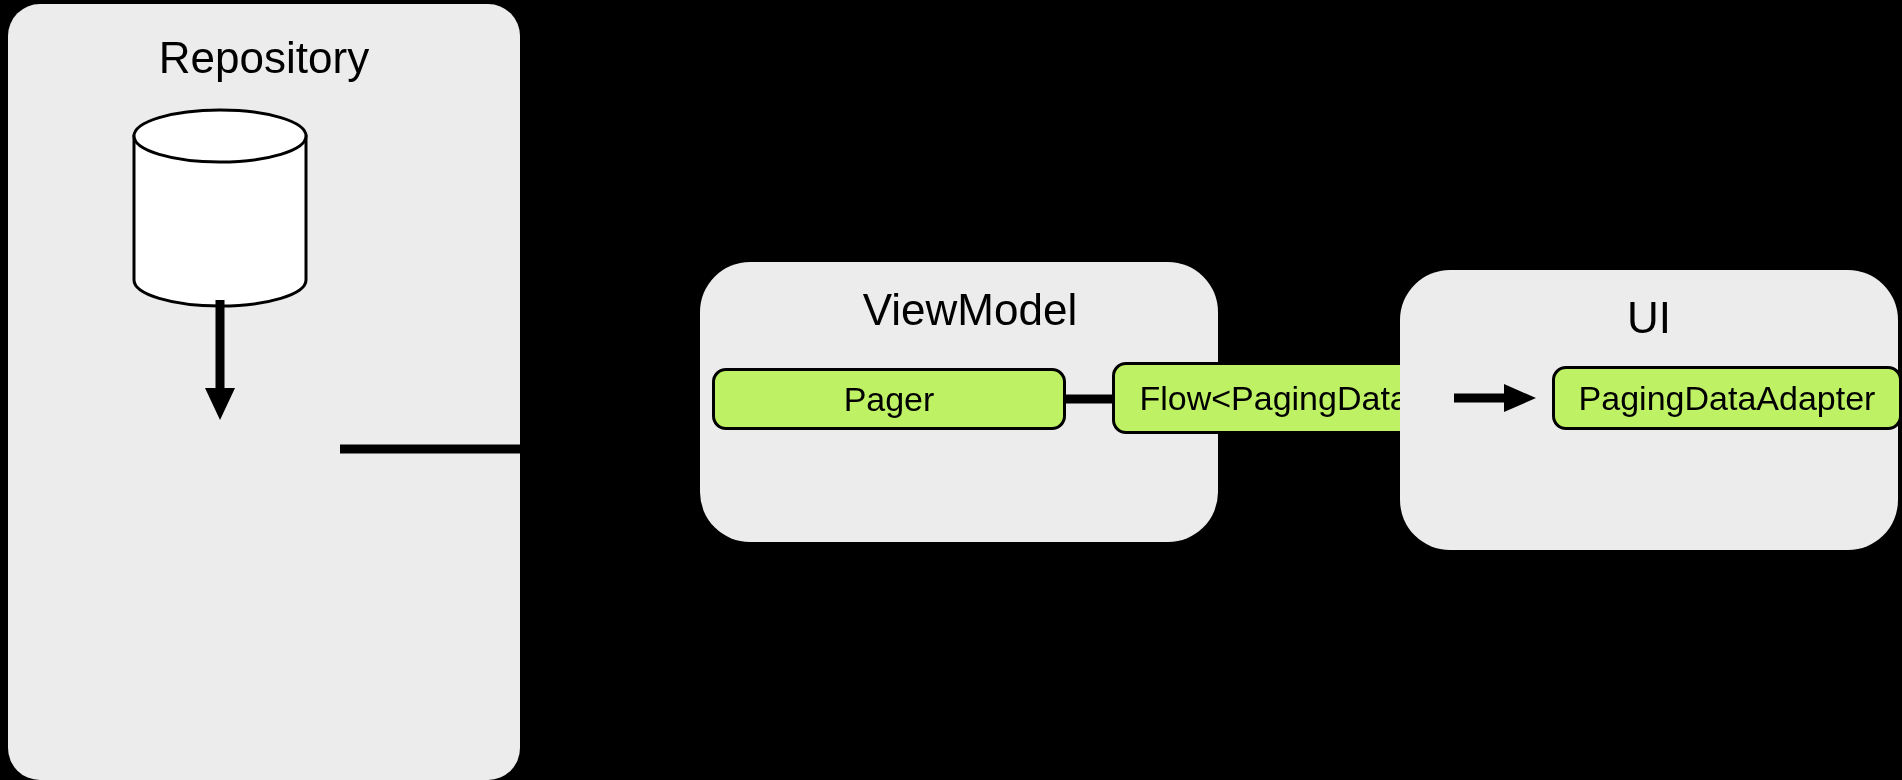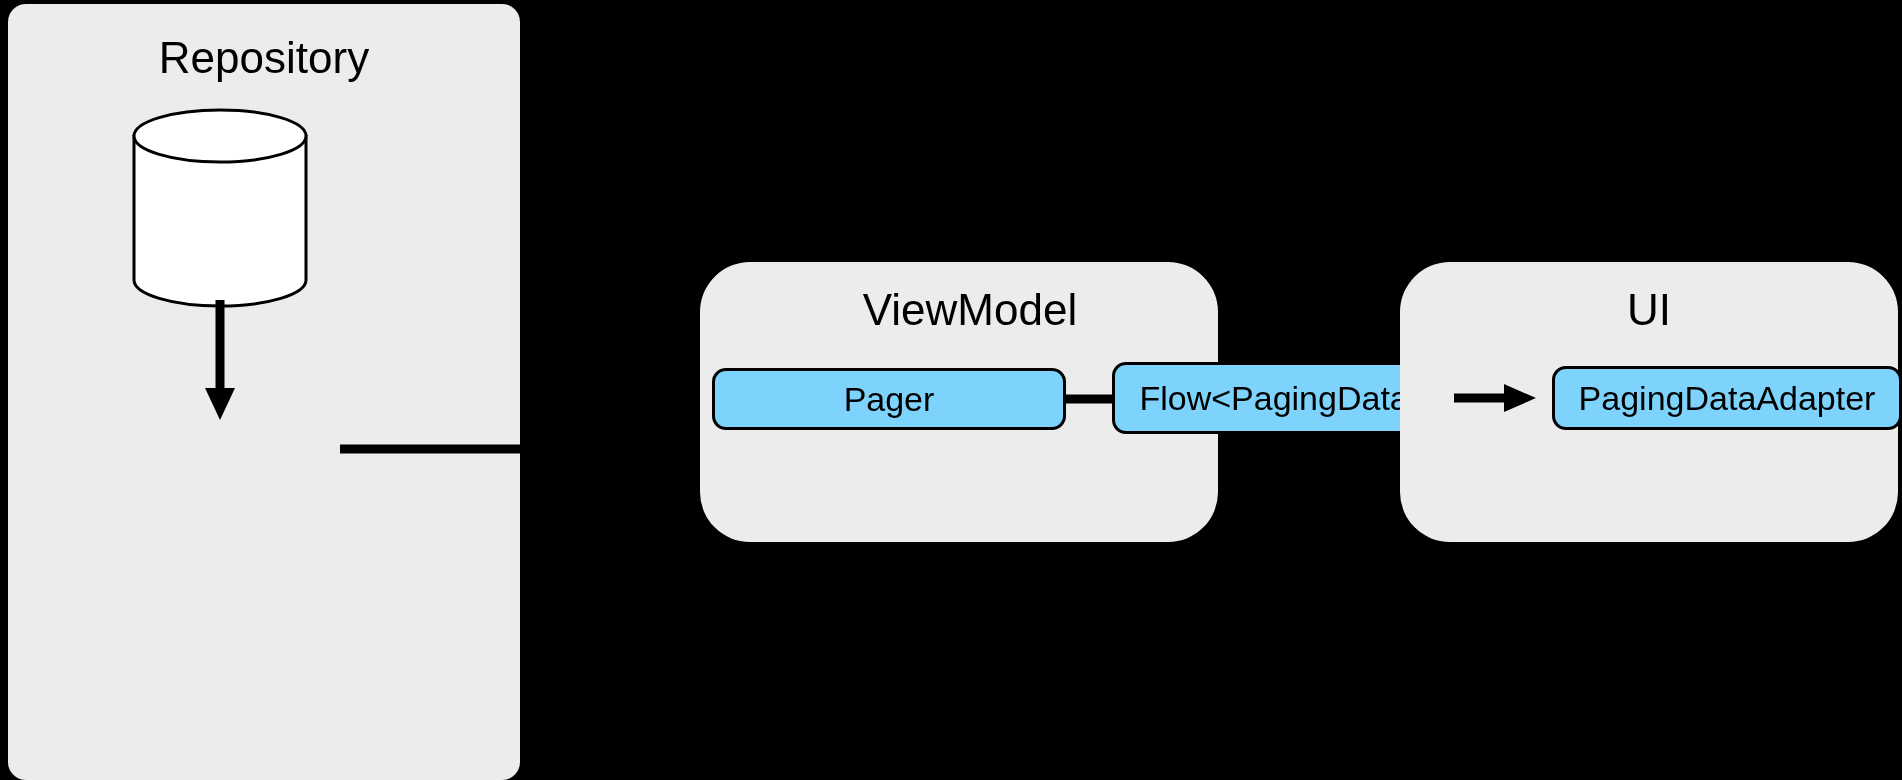--- a/index.html
+++ b/index.html
@@ -11,35 +11,35 @@
     position: relative;
     width: 1902px;
     height: 780px;
     background: #000000;
     overflow: hidden;
     font-family: "Liberation Sans", sans-serif;
   }
   .layer-box {
     position: absolute;
     background: #ececec;
-    border-radius: 18px;
+    border-radius: 32px;
     box-sizing: border-box;
   }
   .layer-title {
     position: absolute;
     width: 100%;
     text-align: center;
     font-size: 44px;
     color: #000000;
     line-height: 1;
     white-space: nowrap;
   }
   .node {
     position: absolute;
-    background: #7dd3fc;
+    background: #bef264;
     border: 3px solid #000000;
     border-radius: 14px;
     box-sizing: border-box;
     display: flex;
     align-items: center;
     justify-content: center;
     font-size: 34px;
     color: #000000;
     white-space: nowrap;
   }
@@ -91,21 +91,21 @@
   <div class="conn" style="left:1064px; top:393px; width:52px; height:12px;">
     <svg width="52" height="12" viewBox="0 0 52 12">
       <line x1="0" y1="6" x2="52" y2="6" stroke="#000000" stroke-width="9"></line>
     </svg>
   </div>
 
   <div class="node" style="left:1112px; top:362px; width:344px; height:72px;">
     <span>Flow&lt;PagingData&gt;</span>
   </div>
 
-  <div class="layer-box" style="left:1400px; top:262px; width:498px; height:280px; border-radius:50px;">
+  <div class="layer-box" style="left:1400px; top:270px; width:498px; height:280px; border-radius:50px;">
     <div class="layer-title" style="top:26px;">UI</div>
   </div>
 
   <div class="conn" style="left:1454px; top:382px; width:84px; height:32px;">
     <svg width="84" height="32" viewBox="0 0 84 32">
       <line x1="0" y1="16" x2="58" y2="16" stroke="#000000" stroke-width="9"></line>
       <polygon points="82,16 50,2 50,30" fill="#000000"></polygon>
     </svg>
   </div>
 

